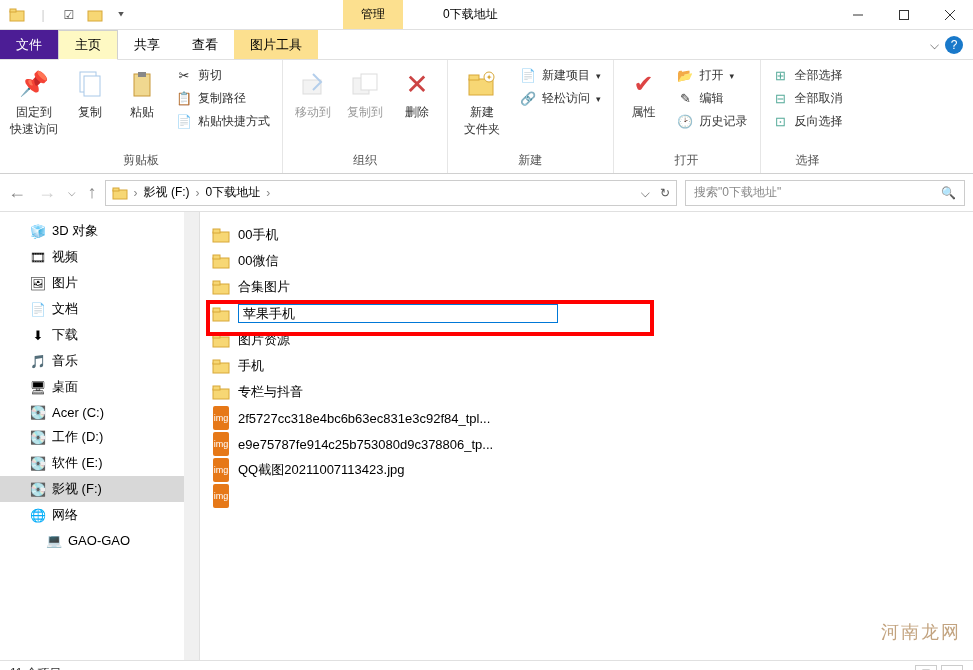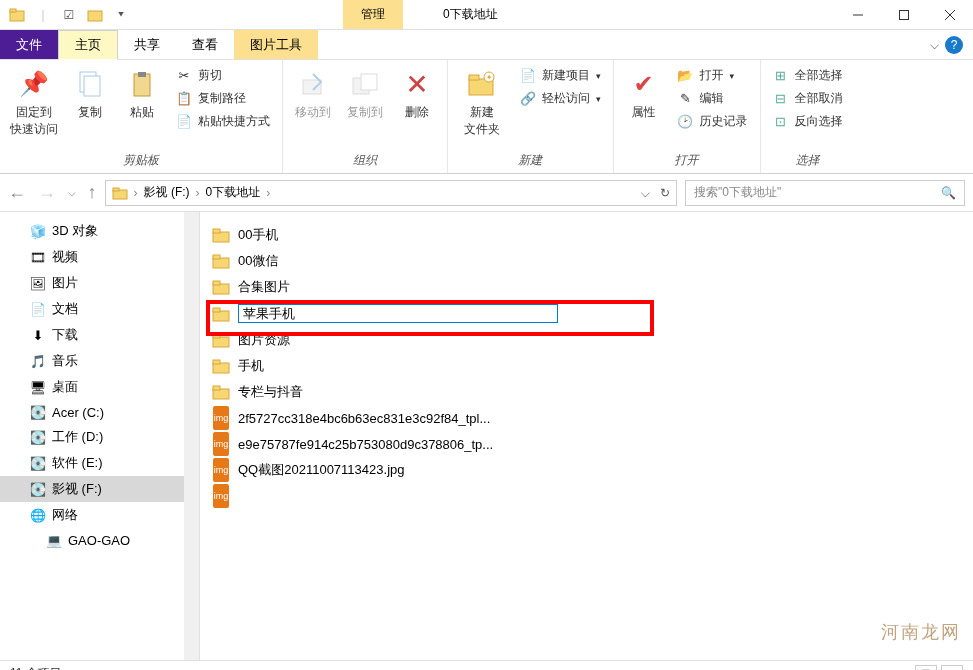--- a/index.html
+++ b/index.html
@@ -14,21 +14,21 @@
 .tabbar { height: 30px; display: flex; align-items: stretch; background: #fff; border-bottom: 1px solid #e0e0e0; position: relative; }
 .tab { padding: 0 16px; display: flex; align-items: center; font-size: 13px; cursor: pointer; }
 .tab.file { background: #4c1d95; color: #fff; }
 .tab.active { border: 1px solid #d0d0d0; border-bottom: 1px solid #fff; margin-bottom: -1px; background: #fef9c3; }
 .tab.tool { background: #fce08f; }
 .tabbar .help { position: absolute; right: 10px; top: 6px; display: flex; gap: 6px; align-items: center; }
 .help-circle { width: 18px; height: 18px; border-radius: 50%; background: #1979ca; color: #fff; display: flex; align-items: center; justify-content: center; font-size: 12px; }
 .ribbon { height: 114px; background: #fff; border-bottom: 1px solid #d0d0d0; display: flex; }
 .group { border-right: 1px solid #e6e6e6; display: flex; flex-direction: column; }
 .group-content { flex: 1; display: flex; align-items: flex-start; padding: 4px 6px; gap: 4px; }
-.group-label { text-align: center; font-size: 12px; color: #555; padding: 2px 0 4px; font-style: italic; }
+.group-label { text-align: center; font-size: 12px; color: #555; padding: 2px 0 4px; }
 .big-btn { display: flex; flex-direction: column; align-items: center; justify-content: flex-start; width: 56px; padding: 4px 2px; gap: 4px; text-align: center; font-size: 12px; color: #333; }
 .big-btn .ico { width: 32px; height: 32px; display: flex; align-items: center; justify-content: center; font-size: 24px; }
 .big-btn.narrow { width: 48px; }
 .stack { display: flex; flex-direction: column; gap: 4px; padding: 2px; }
 .menu-row { display: flex; align-items: center; gap: 6px; font-size: 12px; color: #333; padding: 1px 4px; white-space: nowrap; }
 .menu-row .sm-ico { width: 16px; height: 16px; display: flex; align-items: center; justify-content: center; font-size: 13px; }
 .navbar { height: 38px; display: flex; align-items: center; padding: 4px 8px; gap: 8px; border-bottom: 1px solid #e0e0e0; }
 .nav-arrows { display: flex; gap: 12px; align-items: center; color: #888; }
 .nav-arrows .arr { font-size: 18px; }
 .addr { flex: 1; height: 26px; border: 1px solid #ccc; display: flex; align-items: center; padding: 0 6px; gap: 6px; font-size: 12px; }

